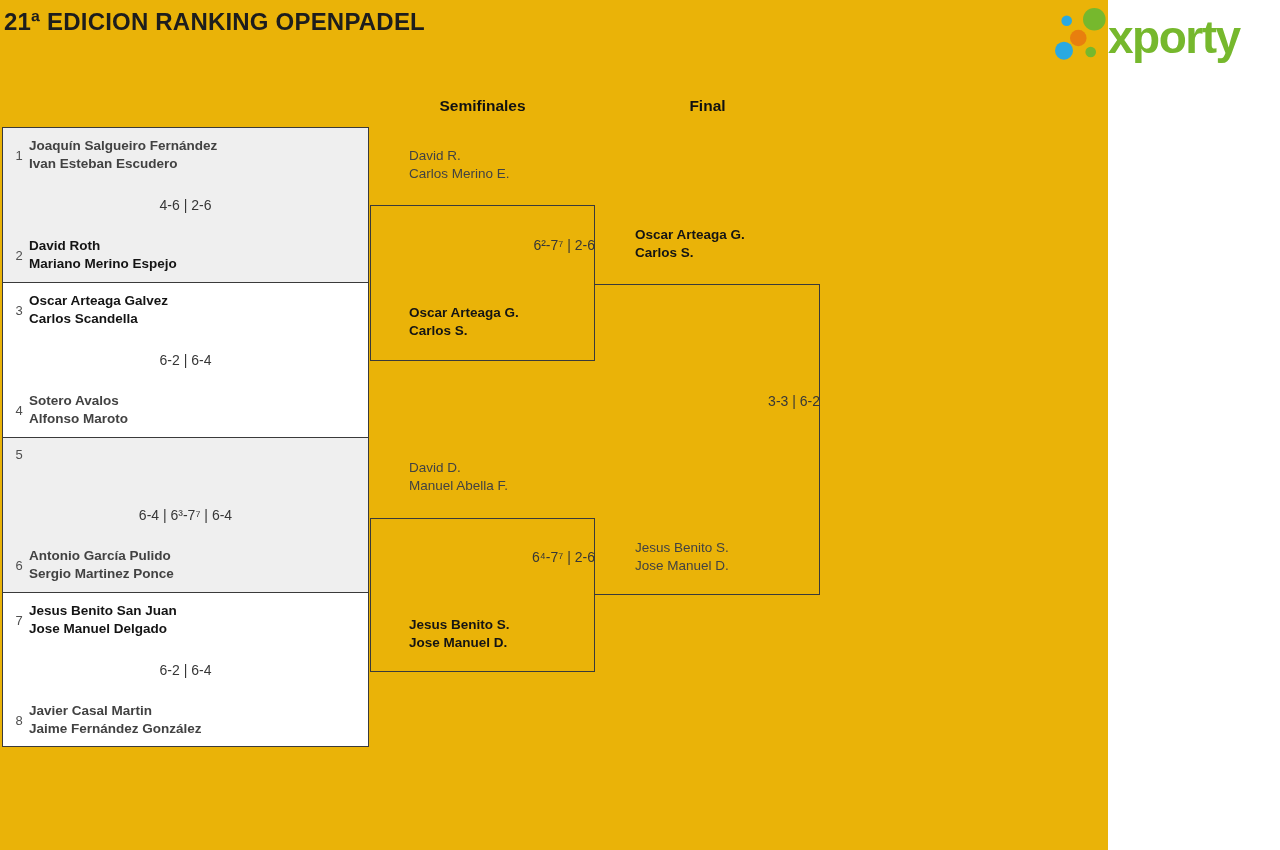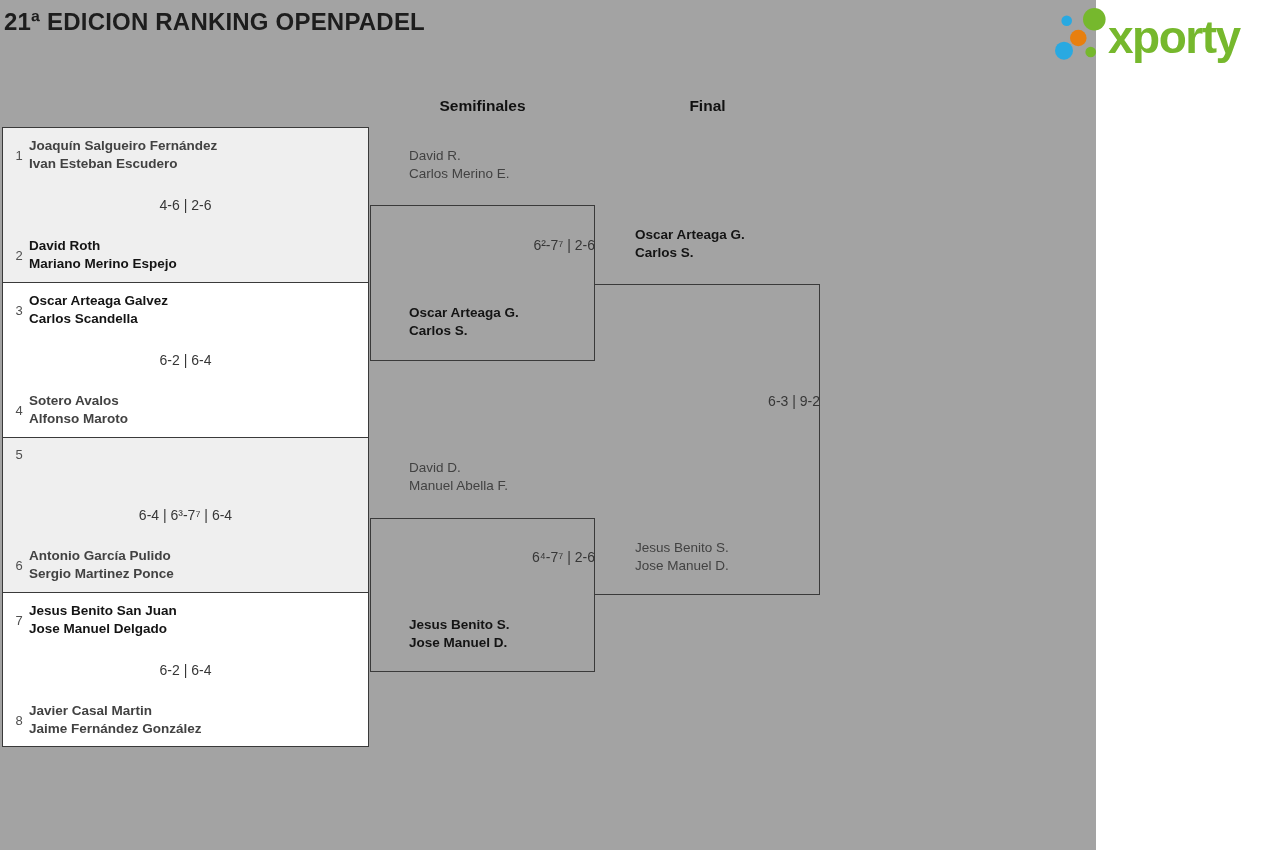--- a/index.html
+++ b/index.html
@@ -3,21 +3,21 @@
 <meta charset="utf-8">
 <style>
   html,body{margin:0;padding:0;}
   body{
     width:1280px;height:850px;
     background:#ffffff;
     font-family:"Liberation Sans","DejaVu Sans",sans-serif;
     color:#1e1e1e;
     overflow:hidden;
   }
-  .page{position:relative;width:1096px;height:850px;background:#a3a3a3;}
+  .page{position:relative;width:1096px;height:850px;background:#eab308;padding-left:12px;}
 
   
   .title{
     position:absolute;left:4px;top:6px;
     font-size:24px;font-weight:bold;line-height:31px;
     color:#1d1d1d;letter-spacing:.2px;
   }
   .logo{position:absolute;left:1048px;top:3px;width:228px;height:68px;}
 
   
@@ -179,19 +179,19 @@
   <div class="free-names bold" style="left:377px;top:616px;">
     <div>Jesus Benito S.</div>
     <div>Jose Manuel D.</div>
   </div>
 
   <div class="free-names bold" style="left:603px;top:226px;">
     <div>Oscar Arteaga G.</div>
     <div>Carlos S.</div>
   </div>
   <div class="final-box"></div>
-  <div class="free-score" style="left:595px;width:225px;top:393px;">6-3 | 9-2</div>
+  <div class="free-score" style="left:595px;width:225px;top:393px;">3-3 | 6-2</div>
   <div class="free-names" style="left:603px;top:539px;">
     <div>Jesus Benito S.</div>
     <div>Jose Manuel D.</div>
   </div>
 
 </div>
 
 </body></html>

